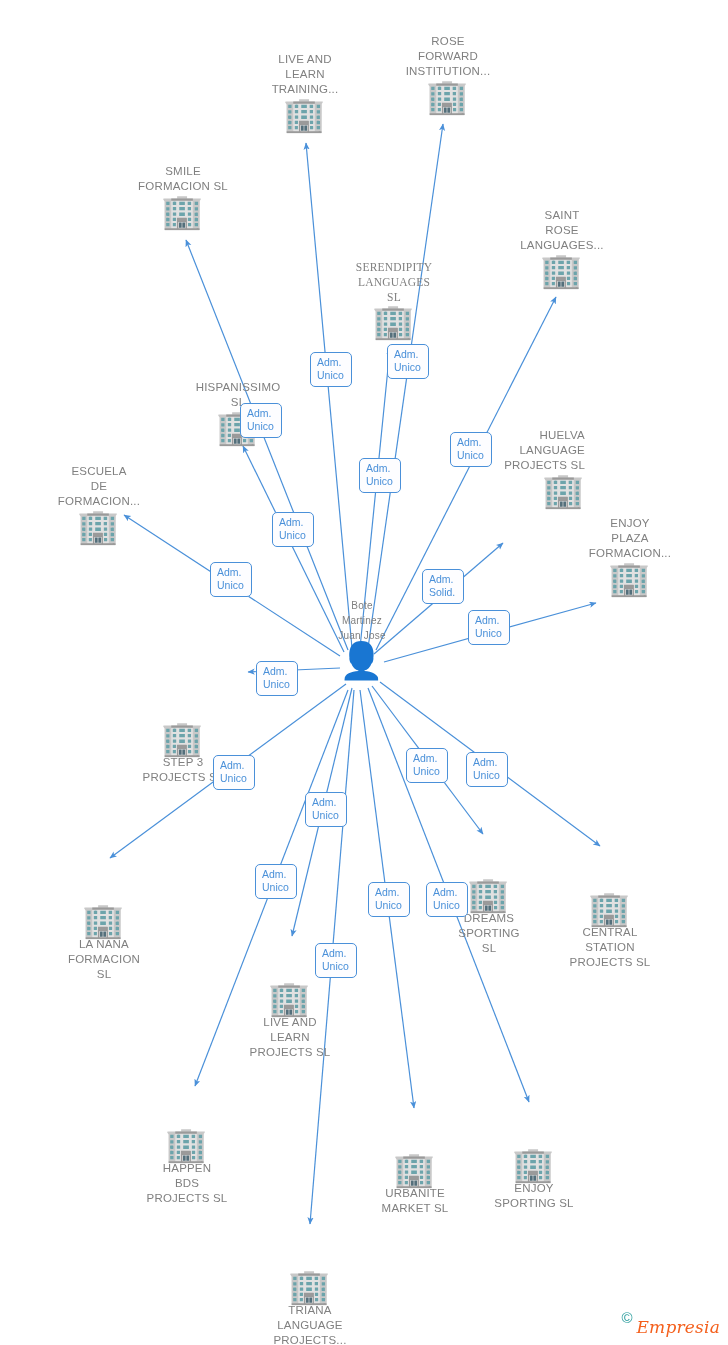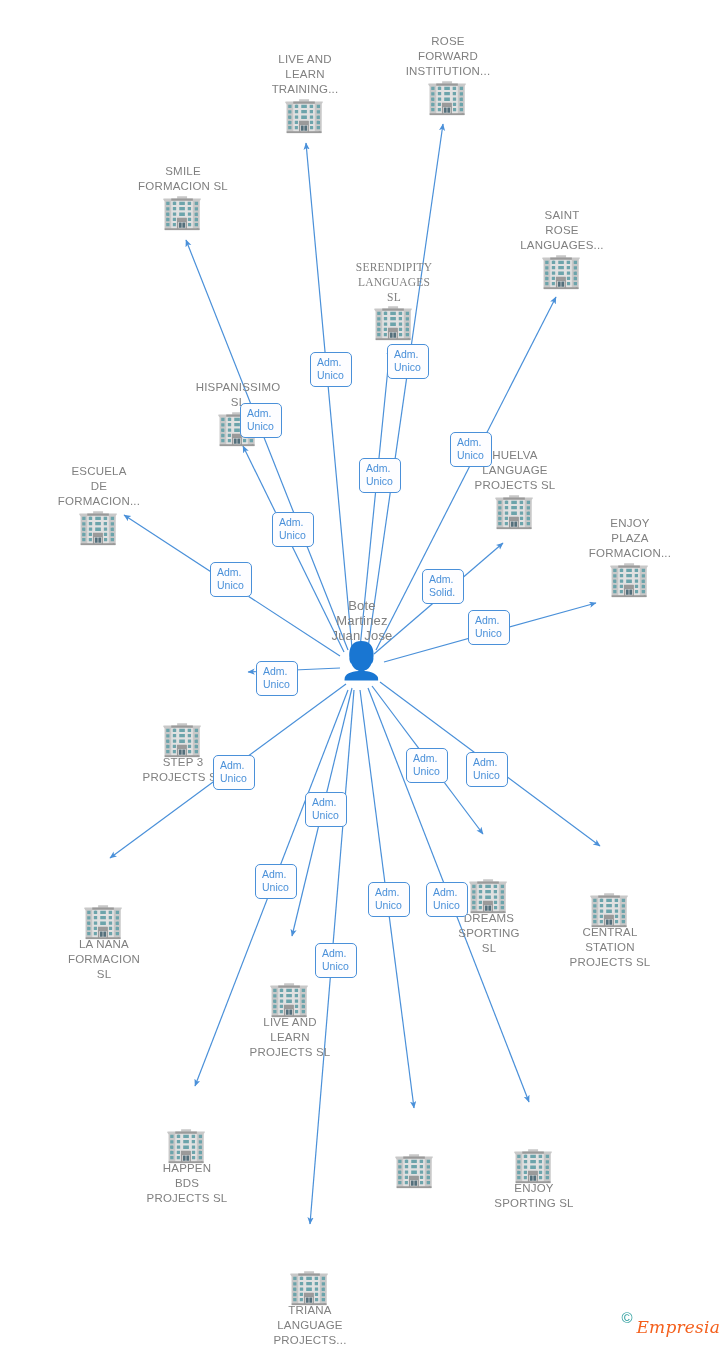--- a/index.html
+++ b/index.html
@@ -53,21 +53,21 @@
     color: #f4601d;
   }
   .node.company.highlight .caption {
     color: #808080;
   }
   .node.person .glyph {
     font-size: 36px;
     color: #6e6e6e;
   }
   .node.person .caption {
-    font-size: 13px;
+    font-size: 10px;
     line-height: 15px;
     color: #808080;
   }
   .badge {
     position: absolute;
     box-sizing: border-box;
     border: 1.2px solid #4a90d9;
     border-radius: 5px;
     background: #fdfdff;
     color: #4a90d9;
@@ -168,21 +168,21 @@
         <span class="caption">HISPANISSIMO
 SL</span>
         <span class="glyph">🏢</span>
       </div>
       <div class="node company" style="left: 99px; top: 424px; margin-top: 40px;">
         <span class="caption">ESCUELA
 DE
 FORMACION...</span>
         <span class="glyph">🏢</span>
       </div>
-      <div class="node company" style="left: 515px; top: 448px;">
+      <div class="node company" style="left: 515px; top: 428px; text-align: right;">
         <span class="caption">HUELVA
 LANGUAGE
 PROJECTS  SL</span>
         <span class="glyph">🏢</span>
       </div>
       <div class="node company" style="left: 630px; top: 516px;">
         <span class="caption">ENJOY
 PLAZA
 FORMACION...</span>
         <span class="glyph">🏢</span>
@@ -217,20 +217,22 @@
 PROJECTS  SL</span>
       </div>
       <div class="node company" style="left: 187px; top: 1127px;">
         <span class="glyph">🏢</span>
         <span class="caption">HAPPEN
 BDS
 PROJECTS  SL</span>
       </div>
       <div class="node company" style="left: 415px; top: 1152px;">
         <span class="glyph">🏢</span>
+        <span class="caption">URBANITE
+MARKET  SL</span>
       </div>
       <div class="node company" style="left: 534px; top: 1147px;">
         <span class="glyph">🏢</span>
         <span class="caption">ENJOY
 SPORTING  SL</span>
       </div>
       <div class="node company highlight" style="left: 310px; top: 1269px;">
         <span class="glyph">🏢</span>
         <span class="caption">TRIANA
 LANGUAGE

